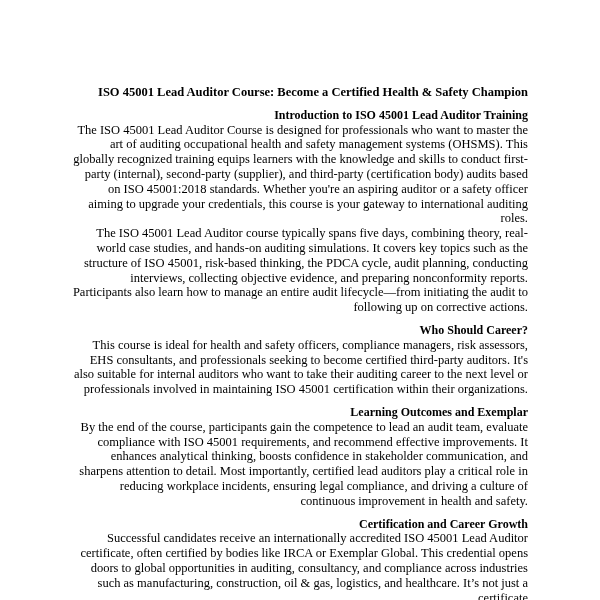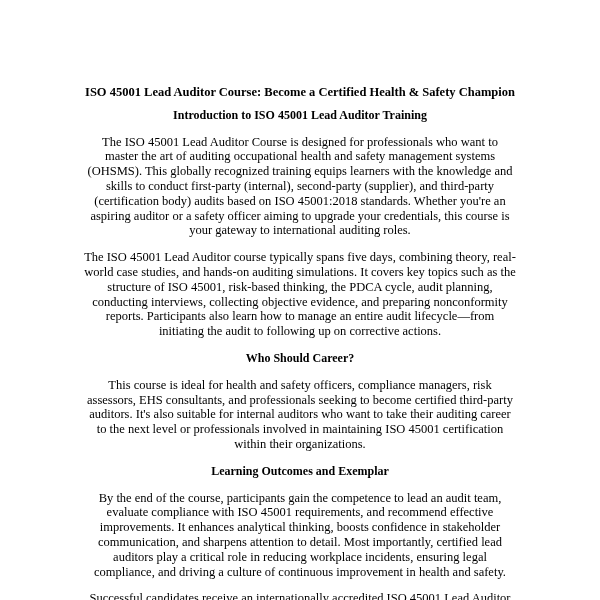--- a/index.html
+++ b/index.html
@@ -17,34 +17,34 @@
   .page {
     box-sizing: border-box;
     width: 600px;
     height: 464px;
     padding: 85px 72px 16px 72px;
     background: #ffffff;
     color: #000000;
     font-family: "Liberation Serif", "DejaVu Serif", serif;
     font-size: 12.5px;
     line-height: 14.8px;
-    text-align: center;
+    text-align: right;
   }
   .doc-title {
     font-size: 12.5px;
     font-weight: bold;
     margin: 0 0 8px 0;
   }
   .section-heading {
     font-size: 12px;
     font-weight: bold;
     margin: 8px 0 0 0;
   }
   .section-body {
-    margin: 12px;
+    margin: 0;
   }
 </style>
 </head>
 <body>
 
 <div class="viewport">
   <div class="page">
 
     <h1 class="doc-title">ISO 45001 Lead Auditor Course: Become a Certified Health &amp; Safety Champion</h1>
 
@@ -61,17 +61,18 @@
       <h2 class="section-heading">Who Should Career?</h2>
       <p class="section-body">This course is ideal for health and safety officers, compliance managers, risk assessors, EHS consultants, and professionals seeking to become certified third-party auditors. It's also suitable for internal auditors who want to take their auditing career to the next level or professionals involved in maintaining ISO 45001 certification within their organizations.</p>
     </section>
 
     <section>
       <h2 class="section-heading">Learning Outcomes and Exemplar</h2>
       <p class="section-body">By the end of the course, participants gain the competence to lead an audit team, evaluate compliance with ISO 45001 requirements, and recommend effective improvements. It enhances analytical thinking, boosts confidence in stakeholder communication, and sharpens attention to detail. Most importantly, certified lead auditors play a critical role in reducing workplace incidents, ensuring legal compliance, and driving a culture of continuous improvement in health and safety.</p>
     </section>
 
     <section>
+      <h2 class="section-heading">Certification and Career Growth</h2>
       <p class="section-body">Successful candidates receive an internationally accredited ISO 45001 Lead Auditor certificate, often certified by bodies like IRCA or Exemplar Global. This credential opens doors to global opportunities in auditing, consultancy, and compliance across industries such as manufacturing, construction, oil &amp; gas, logistics, and healthcare. It’s not just a certificate</p>
     </section>
 
   </div>
 </div>
 
 </body></html>

